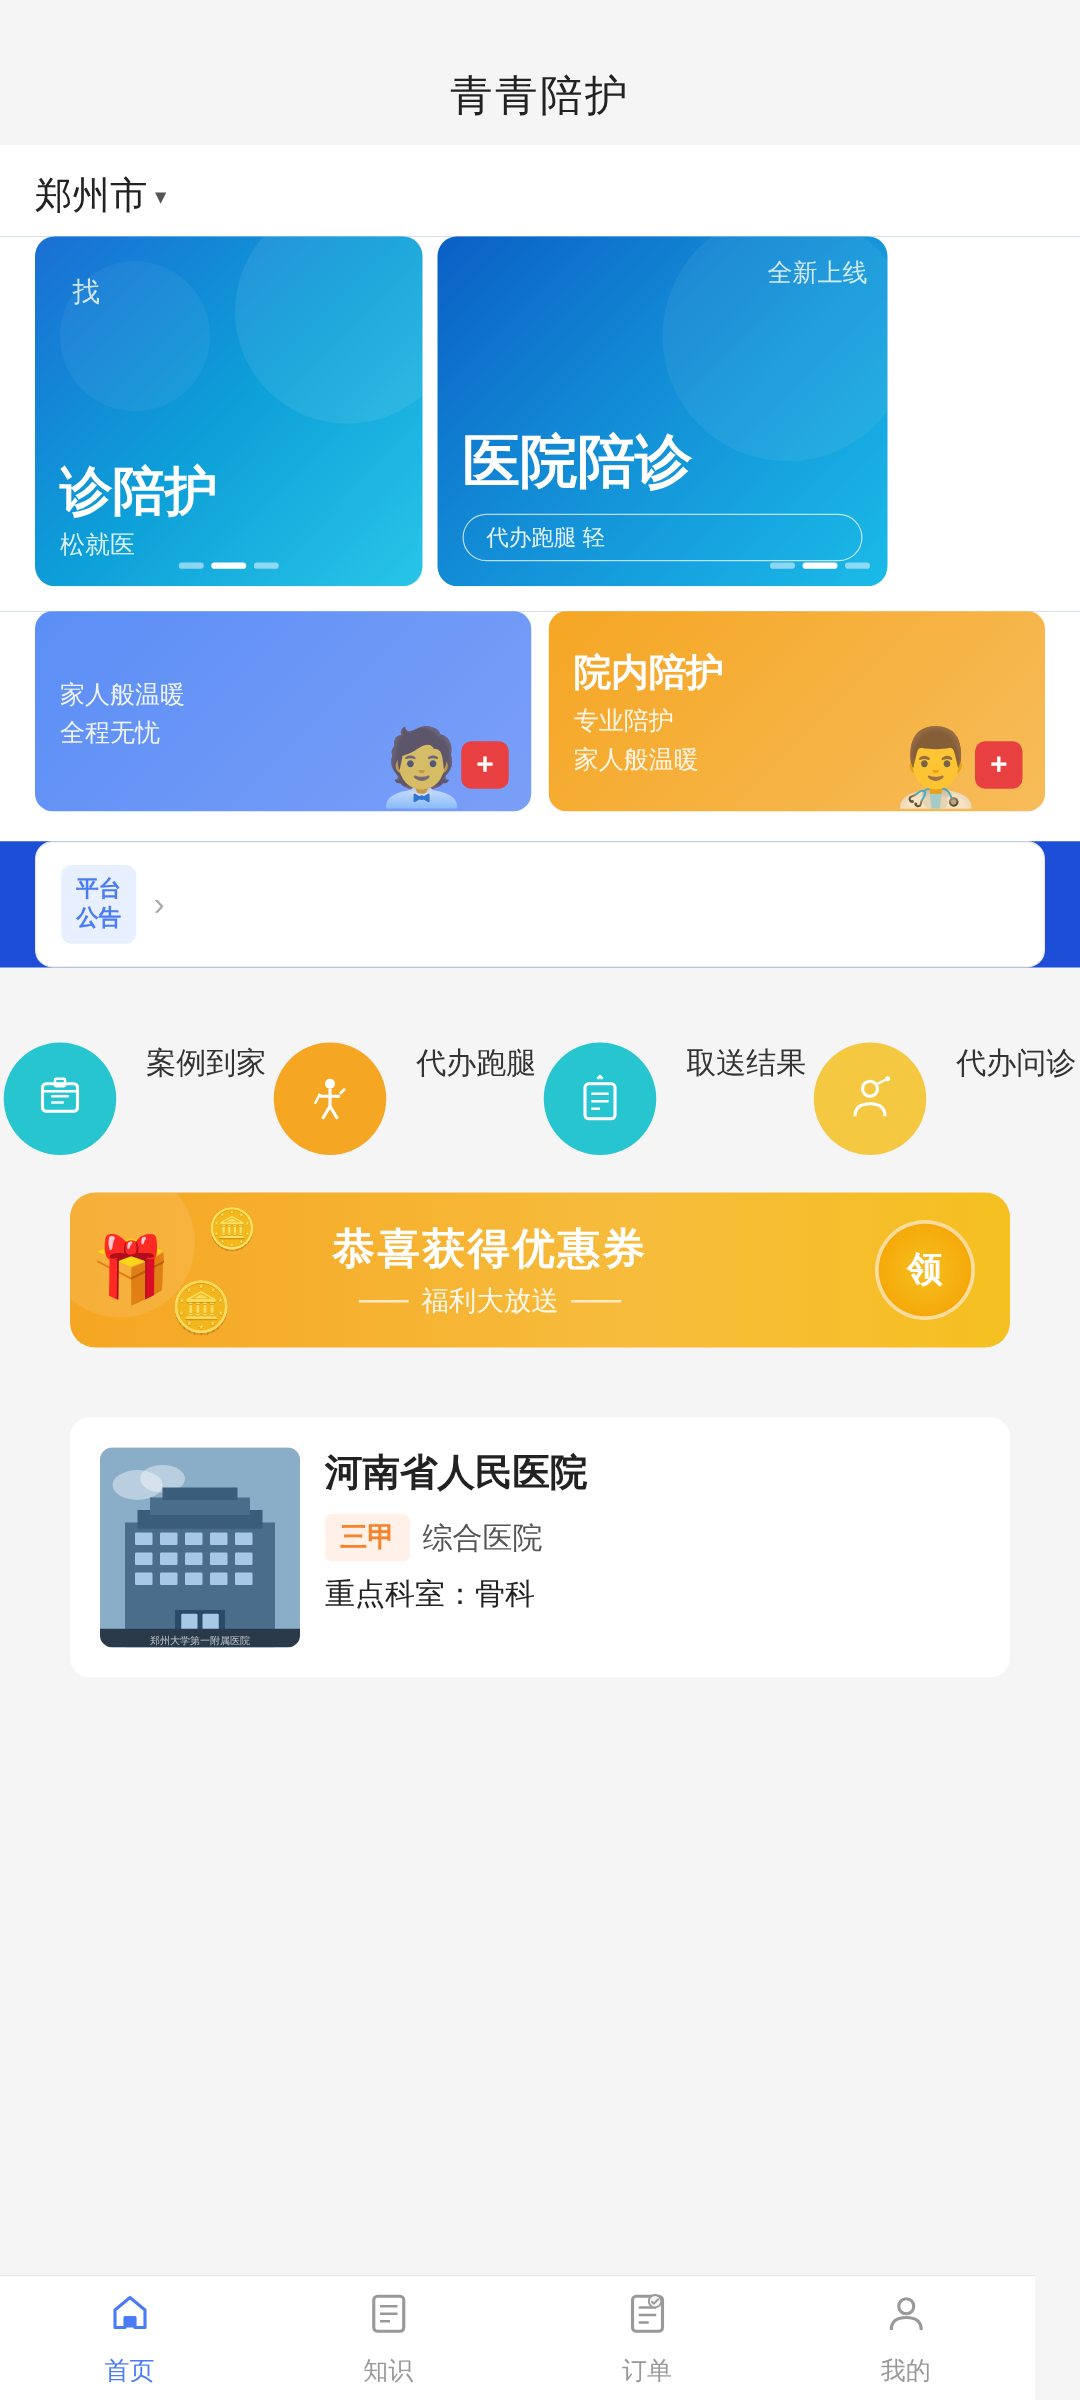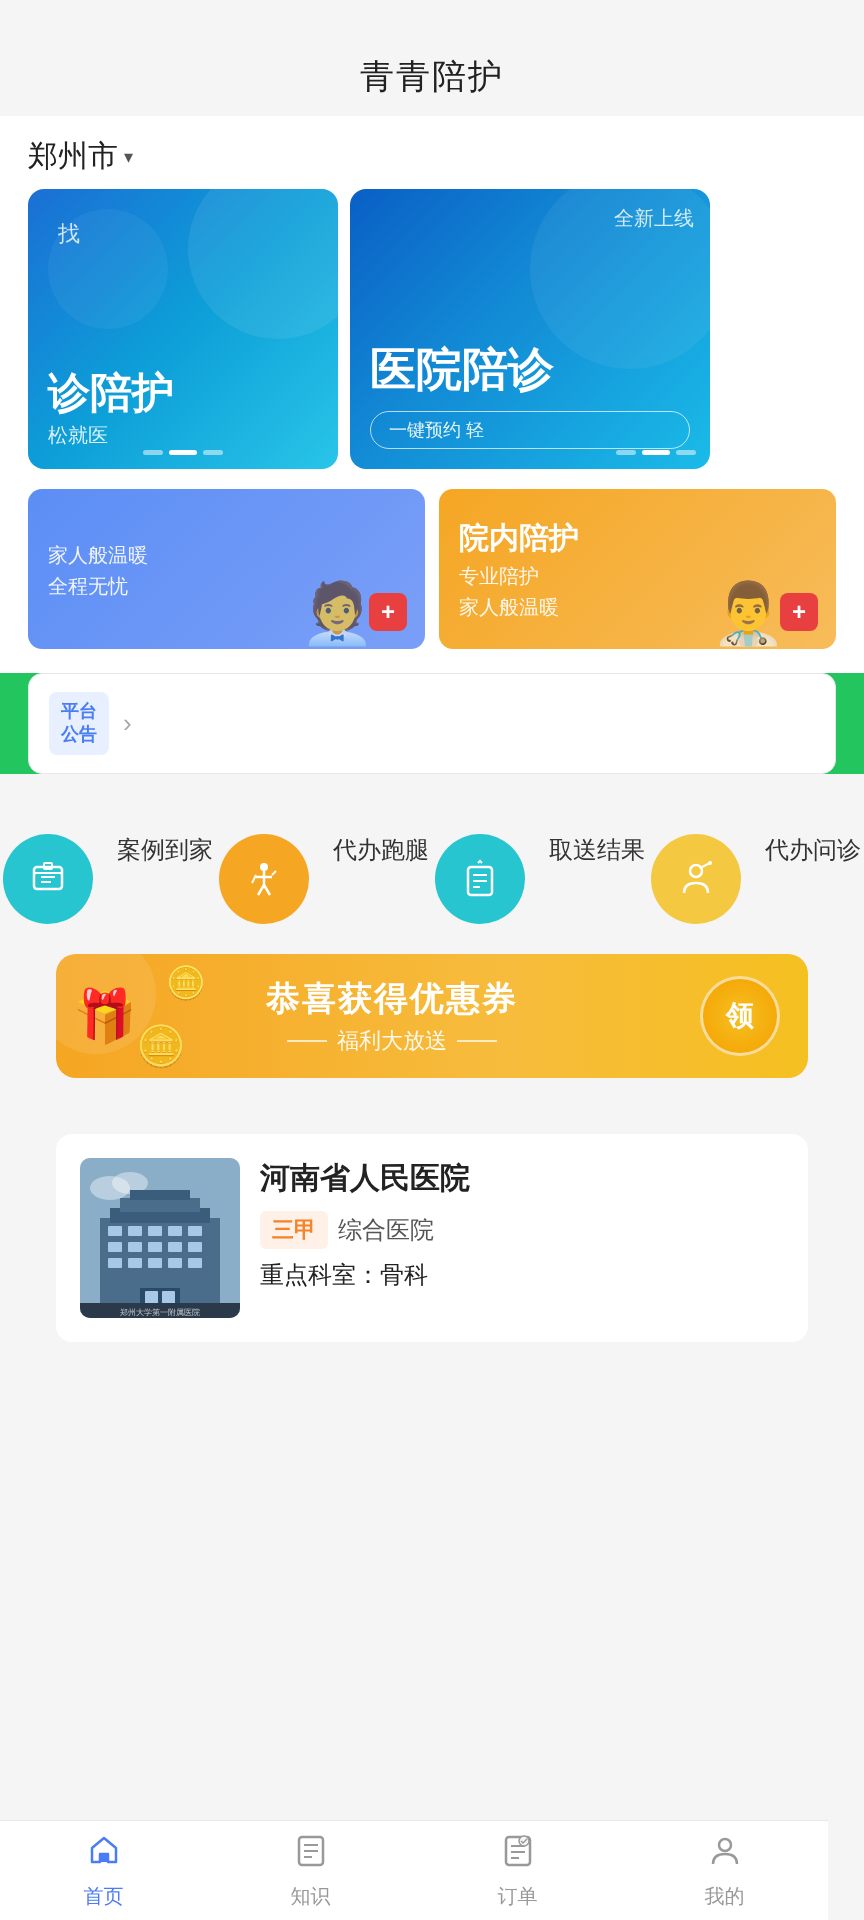--- a/index.html
+++ b/index.html
@@ -30,21 +30,21 @@
     }
     .header-title {
       font-size: 34px;
       font-weight: 500;
       color: #222;
       letter-spacing: 2px;
     }
 
     
     .main {
-      background: #22c55e;
+      background: #1d4ed8;
       border-radius: 0;
     }
 
     
     .city-selector {
       padding: 20px 28px 12px;
       display: flex;
       align-items: center;
       background: #fff;
     }
@@ -494,21 +494,21 @@
         <div class="banner-dots-left">
           <div class="dot"></div>
           <div class="dot active"></div>
           <div class="dot"></div>
         </div>
       </div>
 
       <div class="banner-item banner-right">
         <div class="banner-right-new">全新上线</div>
         <div class="banner-right-text1">医院陪诊</div>
-        <div class="banner-right-btn">一键预约 轻</div>
+        <div class="banner-right-btn">代办跑腿 轻</div>
         <div class="banner-dots-right">
           <div class="dot"></div>
           <div class="dot active"></div>
           <div class="dot"></div>
         </div>
       </div>
     </div>
   </div>
 
   <div class="service-cards">

